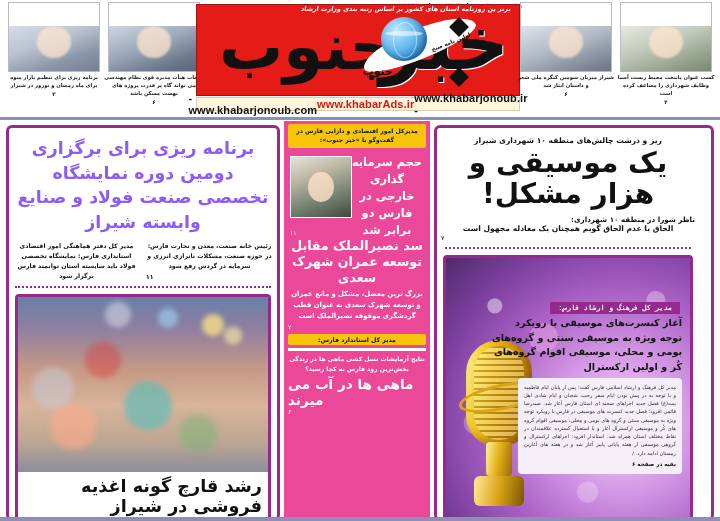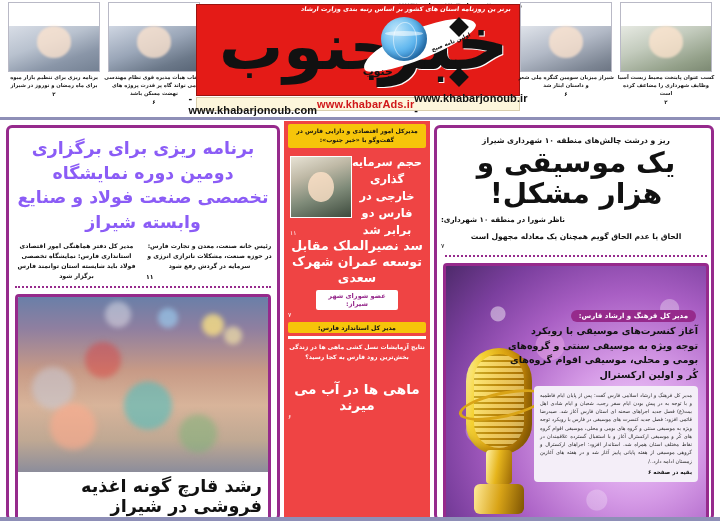--- a/index.html
+++ b/index.html
@@ -62,48 +62,48 @@
   .url-bar span{font-family:"Liberation Sans",sans-serif;font-size:11px;font-weight:bold;letter-spacing:.1px;direction:ltr;}
   .u-dark{color:#111;} .u-red{color:#d0181a;}
 
   .mh-rule{position:absolute;left:0;top:117px;width:720px;height:3px;background:#8e8fb7;}
 
   
   .cols{position:absolute;left:0;top:121px;width:720px;height:400px;display:flex;flex-direction:row;}
 
   
   .col-right{width:290px;padding:4px 6px 0 4px;box-sizing:border-box;position:relative;}
-  .col-mid{width:146px;position:relative;background:#ef4444;box-sizing:border-box;}
+  .col-mid{width:146px;position:relative;background:#ec4899;box-sizing:border-box;}
   .col-left{width:284px;padding:4px 4px 0 6px;box-sizing:border-box;position:relative;}
 
   
   .frame{border:3px solid #962a8c;border-radius:6px;box-sizing:border-box;}
 
   
   .lead-kicker{font-size:7.6px;font-weight:bold;color:#111;text-align:center;margin:6px 8px 2px 8px;}
   .lead-head{font-size:28px;font-weight:bold;color:#111;text-align:center;line-height:1.12;letter-spacing:-.5px;margin:0 4px;}
-  .lead-sub1{font-size:7.2px;font-weight:bold;color:#111;text-align:left;margin-top:5px;}
-  .lead-sub2{font-size:7.6px;font-weight:bold;color:#111;text-align:center;margin-top:8px;}
+  .lead-sub1{font-size:7.2px;font-weight:bold;color:#111;text-align:right;margin-top:5px;}
+  .lead-sub2{font-size:7.6px;font-weight:bold;color:#111;text-align:center;margin-top:0;}
   .lead-pg{font-size:6.4px;color:#111;text-align:left;margin:1px 16px 0 0;}
   .dotrule{border-bottom:2px dotted #962a8c;margin:5px 4px 0 4px;height:0;}
 
   .music-card{position:relative;margin:6px 2px 0 2px;height:272px;border:3px solid #962a8c;border-radius:4px;
     box-sizing:border-box;overflow:hidden;
     background:radial-gradient(circle at 72% 62%, #f5d5ff 0%, #d59ae6 28%, #a95fc4 55%, #7b3f9e 78%, #4e2a6b 100%);}
   .music-bokeh{position:absolute;inset:0;
     background:
       radial-gradient(circle at 20% 18%, rgba(255,255,255,.45) 0 7px, transparent 8px),
       radial-gradient(circle at 86% 16%, rgba(255,255,255,.32) 0 9px, transparent 10px),
       radial-gradient(circle at 12% 62%, rgba(255,210,255,.3) 0 11px, transparent 12px),
       radial-gradient(circle at 58% 88%, rgba(255,255,255,.25) 0 10px, transparent 11px),
       radial-gradient(circle at 40% 30%, rgba(255,190,240,.35) 0 14px, transparent 15px);}
   .music-head{position:absolute;top:6px;right:6px;left:6px;text-align:center;font-size:21px;font-weight:bold;color:#ffffff;
     text-shadow:0 1px 2px rgba(60,0,70,.55);line-height:1.15;letter-spacing:-.5px;}
   .music-tag{position:absolute;top:44px;right:10px;background:#962a8c;color:#fff;font-size:7px;font-weight:bold;
-    padding:2px 8px;border-radius:6px;}
+    padding:2px 8px;border-radius:0;font-family:Liberation Mono, monospace;}
   .music-lines{position:absolute;top:58px;right:8px;width:192px;text-align:right;font-size:9.6px;font-weight:bold;
     color:#111;line-height:1.55;}
   .music-body{position:absolute;top:120px;right:8px;width:152px;background:#f4eef8;border-radius:4px;padding:5px 6px;
     font-size:5.1px;line-height:1.62;color:#2a2a2a;text-align:justify;}
   .music-more{margin-top:3px;font-size:5.6px;font-weight:bold;color:#111;text-align:right;}
   .mic{position:absolute;left:6px;bottom:4px;width:96px;height:190px;}
   .mic-head{position:absolute;left:14px;top:10px;width:66px;height:106px;border-radius:33px 33px 30px 30px;
     background:linear-gradient(100deg,#fff6b0 0%,#f5d234 22%,#e0a812 46%,#c98a08 68%,#8a5c04 100%);
     box-shadow:inset -4px -4px 8px rgba(90,60,0,.4);}
   .mic-head::after{content:"";position:absolute;inset:6px 8px;border-radius:26px;
@@ -139,21 +139,21 @@
   .mid-block3{position:relative;margin-top:3px;height:82px;}
   .mid-h3{position:absolute;right:0;top:0;width:82px;text-align:center;font-size:11.6px;font-weight:bold;color:#fff;line-height:1.42;}
   .mid-photo3{position:absolute;left:0;top:2px;width:56px;height:56px;border:1px solid #fff;box-sizing:border-box;
     background:linear-gradient(150deg,#d9e7f3 0%,#8fb6d8 25%,#d24a4a 45%,#9a8f86 70%,#3e4954 100%);}
   .mid-photo3::after{content:"";display:block;width:44%;height:48%;margin:30% auto 0;border-radius:50%;
     background:rgba(255,224,196,.85);filter:blur(.6px);}
   .mid-pg3{position:absolute;left:0;bottom:2px;font-size:6px;color:#fff;}
 
   .mid-sep{height:3px;background:#fff;margin:3px 0;}
   .mid-q{text-align:center;font-size:6.1px;font-weight:bold;color:#fff;line-height:1.6;margin-top:3px;}
-  .mid-h4{text-align:center;font-size:13.6px;font-weight:bold;color:#fff;margin-top:20px;letter-spacing:-.4px;}
+  .mid-h4{text-align:left;font-size:13.6px;font-weight:bold;color:#fff;margin-top:3px;letter-spacing:-.4px;}
   .mid-pg4{text-align:left;font-size:6.2px;color:#fff;}
 
   
   .lc-head{font-size:17.4px;font-weight:bold;color:#8b5cf6;text-align:center;line-height:1.42;letter-spacing:-.4px;margin:6px 2px 0 2px;}
   .lc-two{display:flex;flex-direction:row;margin-top:6px;gap:6px;}
   .lc-col{flex:1;text-align:center;font-size:6.2px;font-weight:bold;color:#111;line-height:1.62;}
   .lc-pg{font-size:6.2px;color:#111;text-align:left;margin-top:1px;}
   .lc-dot{border-bottom:2px dotted #962a8c;margin:4px 2px 0 2px;height:0;}
 
   .food-card{margin:6px 2px 0 2px;border:3px solid #962a8c;border-radius:4px;overflow:hidden;box-sizing:border-box;}
@@ -236,21 +236,21 @@
         <span class="u-red">www.khabarAds.ir</span>
         <span class="u-dark"> - www.khabarjonoub.com</span>
     </div>
 
     <div class="mh-rule"></div>
   </div>
 
   <div class="cols">
 
     <div class="col-right">
-      <div class="frame" style="padding:2px 0 4px 4px;height:100%;box-sizing:border-box;">
+      <div class="frame" style="padding:2px 16px 4px 4px;height:100%;box-sizing:border-box;">
         <div class="lead-kicker">ریز و درشت چالش‌های منطقه ۱۰ شهرداری شیراز</div>
         <div class="lead-head">یک موسیقی و هزار مشکل!</div>
         <div class="lead-sub1">ناظر شورا در منطقه ۱۰ شهرداری:</div>
         <div class="lead-sub2">الحاق یا عدم الحاق گویم همچنان یک معادله مجهول است</div>
         <div class="lead-pg">۷</div>
         <div class="dotrule"></div>
 
         <div class="music-card">
           <div class="music-bokeh"></div>
           <div class="mic">
@@ -275,21 +275,21 @@
         <div class="yellow-bar">مدیرکل امور اقتصادی و دارایی فارس در گفت‌وگو با «خبر جنوب»:</div>
 
         <div class="mid-block1">
           <div class="mid-h1">حجم سرمایه گذاری خارجی در فارس دو برابر شد</div>
           <div class="mid-photo1"></div>
           <div class="mid-pg">۱۱</div>
         </div>
 
         <div>
           <div class="mid-h2">سد نصیرالملک مقابل توسعه عمران شهرک سعدی</div>
-          <div class="mid-tag">عضو شورای شهر شیراز:</div>
+          <div class="mid-p2">بزرگ ترین معضل، مشکل و مانع عمران و توسعه شهرک سعدی به عنوان قطب گردشگری موقوفه نصیرالملک است</div>
           <div class="mid-pg2">۷</div>
         </div>
 
         <div class="mid-bar2">مدیر کل استاندارد فارس:</div>
 
         <div class="mid-sep"></div>
         <div>
           <div class="mid-q">نتایج آزمایشات نسل کشی ماهی ها در زندگی بخش‌ترین رود فارس به کجا رسید؟</div>
           <div class="mid-h4">ماهی ها در آب می میرند</div>
           <div class="mid-pg4">۶</div>

